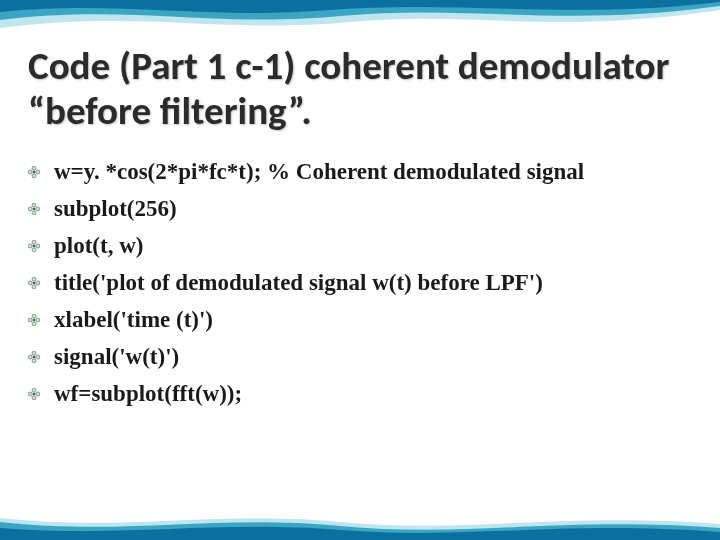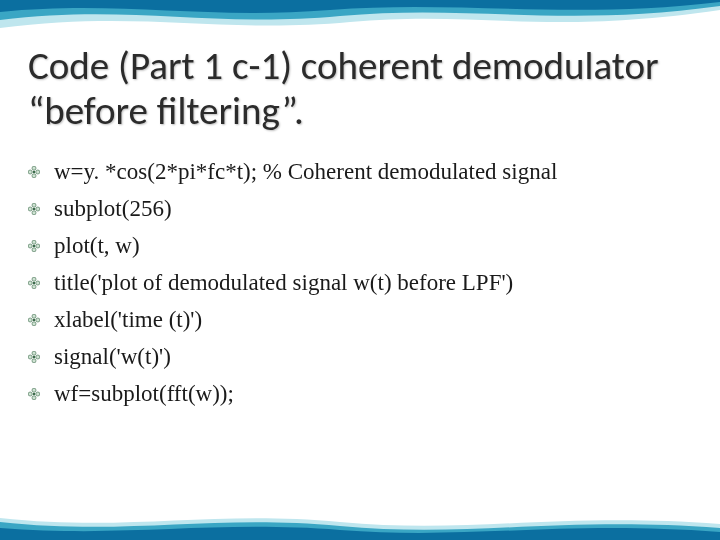--- a/index.html
+++ b/index.html
@@ -19,30 +19,31 @@
   .slide-title {
     position: absolute;
     top: 44px;
     left: 28px;
     right: 28px;
     font-family: Calibri, Arial, sans-serif;
     font-size: 39px;
     line-height: 1.15;
     color: #2b2b2b;
     text-shadow: 1px 1px 2px rgba(0,0,0,0.25);
-    font-weight: 400;
+    font-weight: 700;
   }
   .content {
     position: absolute;
     top: 156px;
     left: 28px;
     right: 28px;
   }
   .bullet-list {
     list-style: none;
+    font-weight: bold;
   }
   .bullet-item {
     display: flex;
     align-items: flex-start;
     margin-bottom: 6px;
     font-size: 23px;
     line-height: 1.35;
     color: #1a1a1a;
   }
   .bullet-icon {

